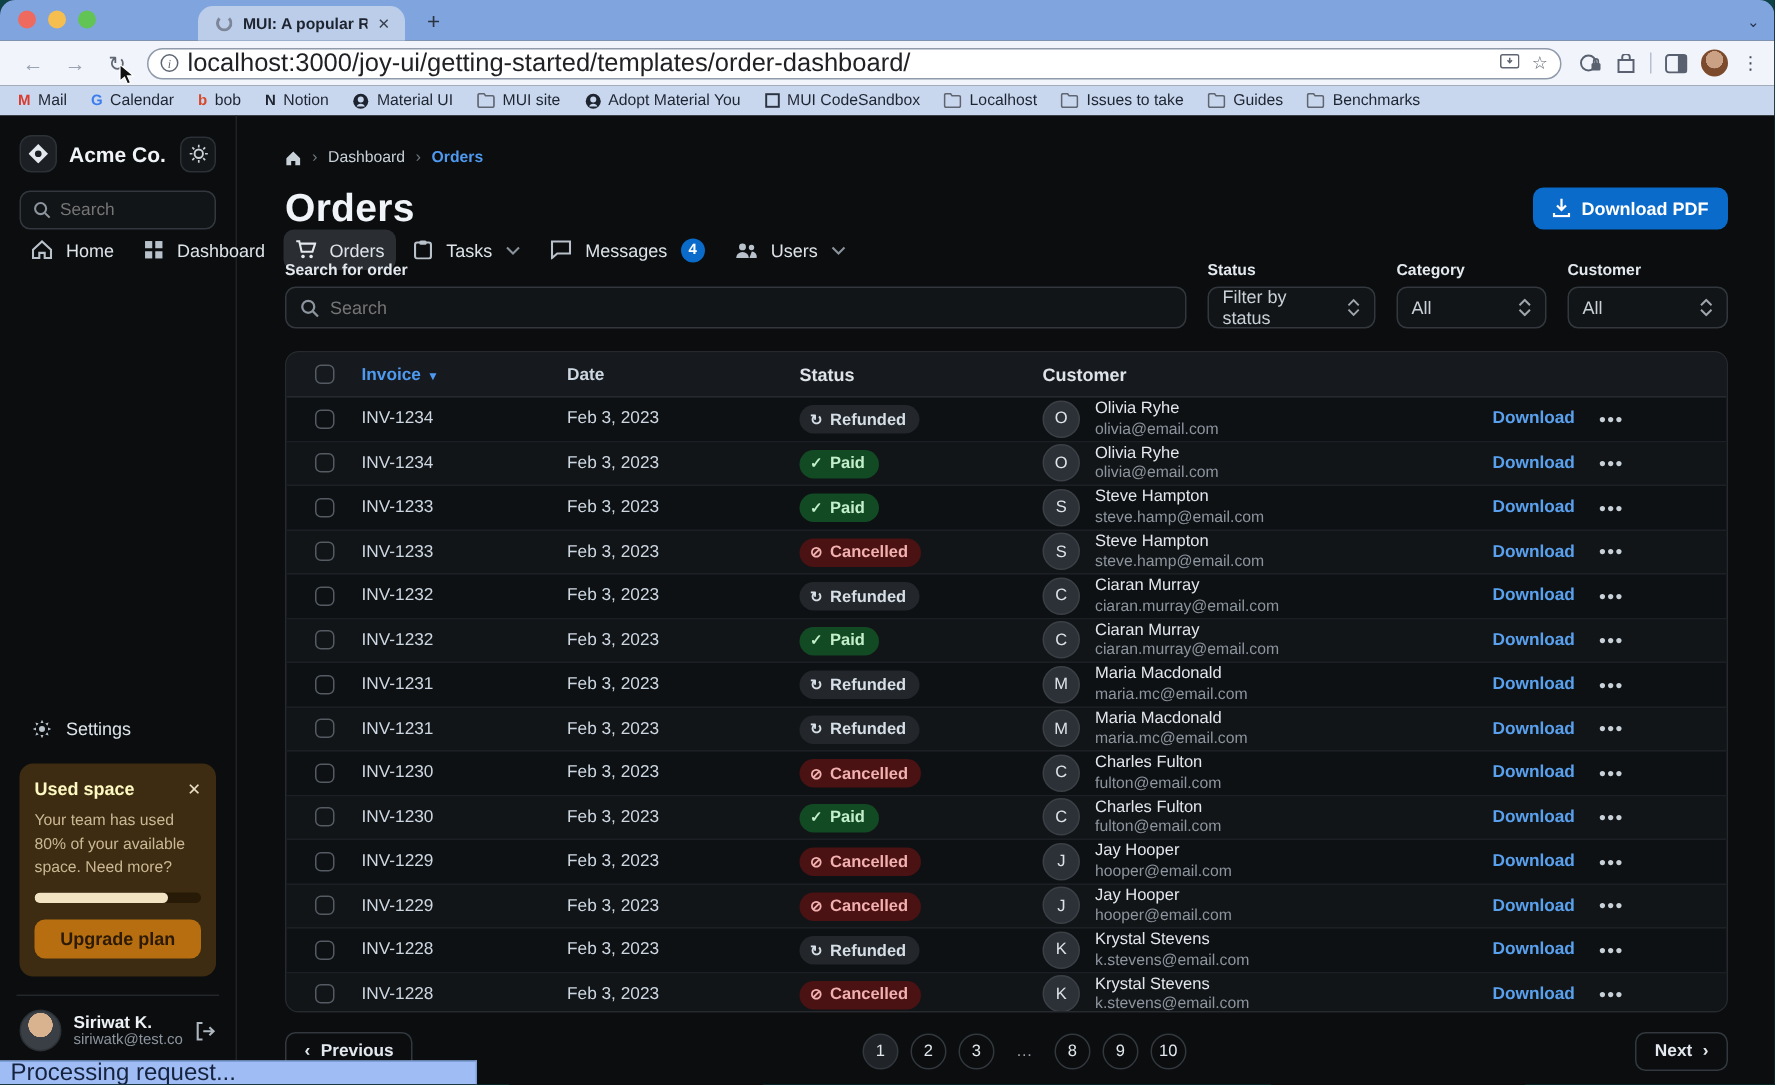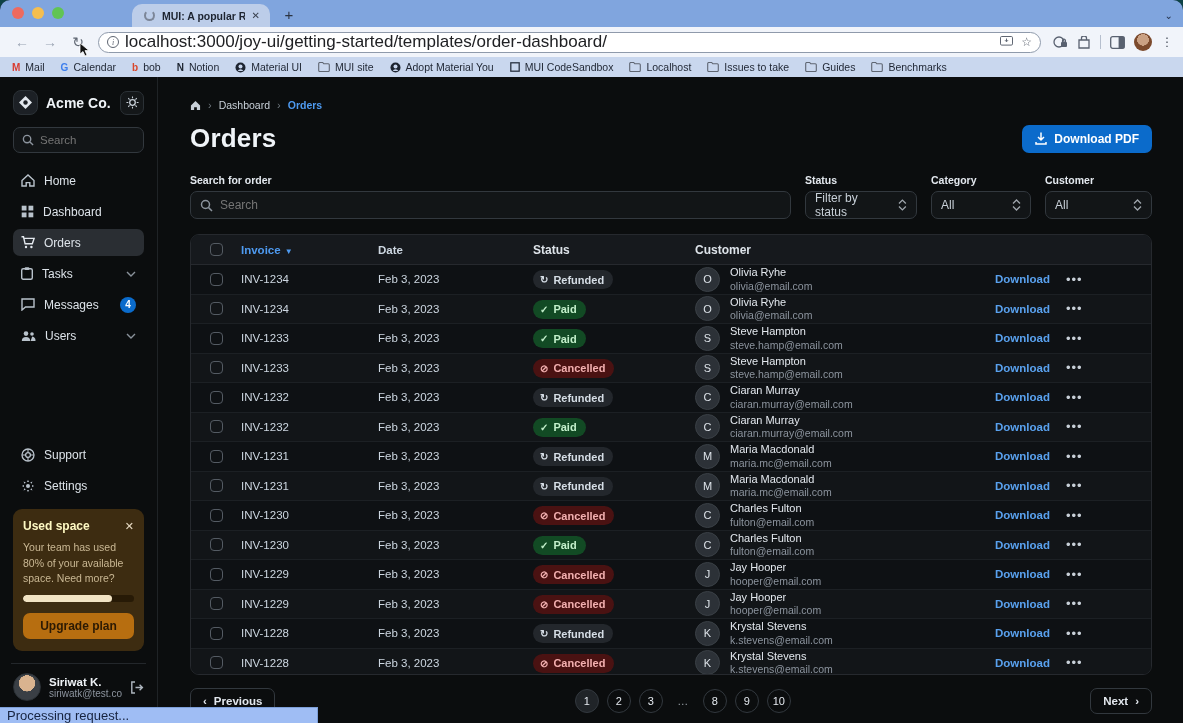--- a/index.html
+++ b/index.html
@@ -50,21 +50,21 @@
   .brand-row { display:flex; align-items:center; gap:8px; }
   .brand-logo { width:25px; height:25px; border-radius:8px; background:#1c2025; border:1px solid #2b3136;
                 display:flex; align-items:center; justify-content:center; }
   .brand-name { font-size:14px; font-weight:bold; flex:1; }
   .mode-btn { width:24px; height:24px; border-radius:7px; border:1px solid #2b3136; background:#141719;
               display:flex; align-items:center; justify-content:center; color:#c8d0d8; }
   .side-search { margin-top:12px; height:26px; border:1px solid #32383e; background:#121517; border-radius:7px;
                  display:flex; align-items:center; gap:6px; padding:0 8px; color:#8c949e; }
   .side-search input { background:transparent; border:none; outline:none; color:#c8d0d8; font-size:11.5px; width:90px;
                        font-family:"Liberation Sans",sans-serif;}
-  .nav { margin-top:14px; display:flex; flex-direction:column; gap:4px; }
+  .nav { display:flex; flex-direction:row; gap:4px; }
   .nav-item { display:flex; align-items:center; gap:9px; height:27px; padding:0 8px; border-radius:7px;
               font-size:12px; color:#dde3e9; }
   .nav-item.selected { background:#2a2e33; }
   .nav-item .grow{flex:1;}
   .nav-badge { background:#0b6bcb; color:#fff; font-size:10px; min-width:16px; height:16px; border-radius:50%;
                display:flex; align-items:center; justify-content:center; font-weight:bold;}
   .spacer { flex:1; }
   .usedspace { margin-top:10px; background:#3d2c11; border-radius:9px; padding:10px 10px 12px; }
   .us-head { display:flex; align-items:center; justify-content:space-between; }
   .us-title { font-size:12px; font-weight:bold; color:#fef9c3; }
@@ -138,21 +138,21 @@
              border-radius:7px; font-size:11.5px; font-weight:bold; color:#e3e8ee; background:transparent;
              font-family:"Liberation Sans",sans-serif;}
   .pag-pages { flex:1; display:flex; justify-content:center; gap:8px; align-items:center;}
   .pg { width:24px; height:24px; border-radius:50%; border:1px solid #32383e; display:flex; align-items:center;
         justify-content:center; font-size:11px; color:#e3e8ee; }
   .pg.active { background:#202428; }
   .pg.ellipsis { border:none; color:#9aa1a8; }
 
   .statusbar { position:absolute; left:0; bottom:0; width:318px; height:16px; background:#9fbdf4;
                border-top:1px solid #7d9fd8; border-right:1px solid #7d9fd8; display:flex; align-items:center;
-               padding:0 7px; font-size:13px; color:#16233f; }
+               padding:0 7px; font-size:16px; color:#16233f; }
   svg { display:block; }
 </style>
 </head>
 <body>
 
 <div class="screen">
   <div class="corner-teal"></div>
 
   <div class="tabstrip">
     <div class="traffic">
@@ -394,30 +394,20 @@
               <svg width="10" height="6" viewBox="0 0 10 6">
                 <path d="M1 1 L5 5 L9 1" fill="none" stroke="#8a929b" stroke-width="1.4"></path>
               </svg>
             </span>
   </div>
         </nav>
 
       <div class="spacer"></div>
 
       <nav class="nav" id="side-nav-secondary">
-  <div class="nav-item">
-    <span>
-              <svg width="14" height="14" viewBox="0 0 14 14">
-                <circle cx="7" cy="7" r="6" fill="none" stroke="#b9c2cb" stroke-width="1.3"></circle>
-                <circle cx="7" cy="7" r="2.4" fill="none" stroke="#b9c2cb" stroke-width="1.3"></circle>
-                <path d="M7 1 v3.6 M7 9.4 V13 M1 7 h3.6 M9.4 7 H13" stroke="#b9c2cb" stroke-width="1.1"></path>
-              </svg>
-            </span>
-    <span class="grow">Support</span>
-  </div>
   <div class="nav-item">
     <span>
               <svg width="14" height="14" viewBox="0 0 14 14">
                 <circle cx="7" cy="7" r="2" fill="#b9c2cb"></circle>
                 <path d="M7 0.8 L8 3 L6 3 Z M7 13.2 L6 11 L8 11 Z M0.8 7 L3 6 L3 8 Z M13.2 7 L11 8 L11 6 Z M2.6 2.6 L4.8 3.4 L3.4 4.8 Z M11.4 11.4 L9.2 10.6 L10.6 9.2 Z M11.4 2.6 L10.6 4.8 L9.2 3.4 Z M2.6 11.4 L3.4 9.2 L4.8 10.6 Z" fill="#b9c2cb"></path>
               </svg>
             </span>
     <span class="grow">Settings</span>
   </div>
         </nav>

